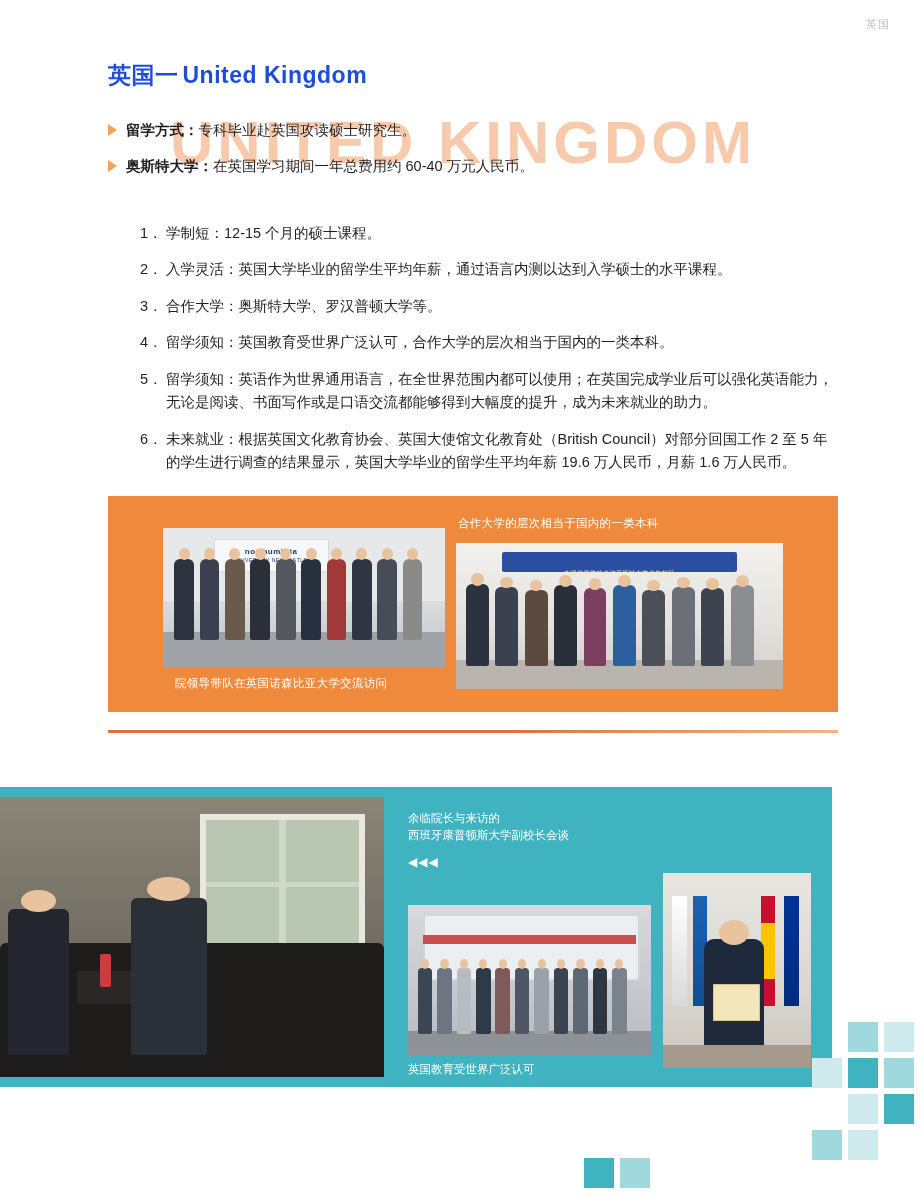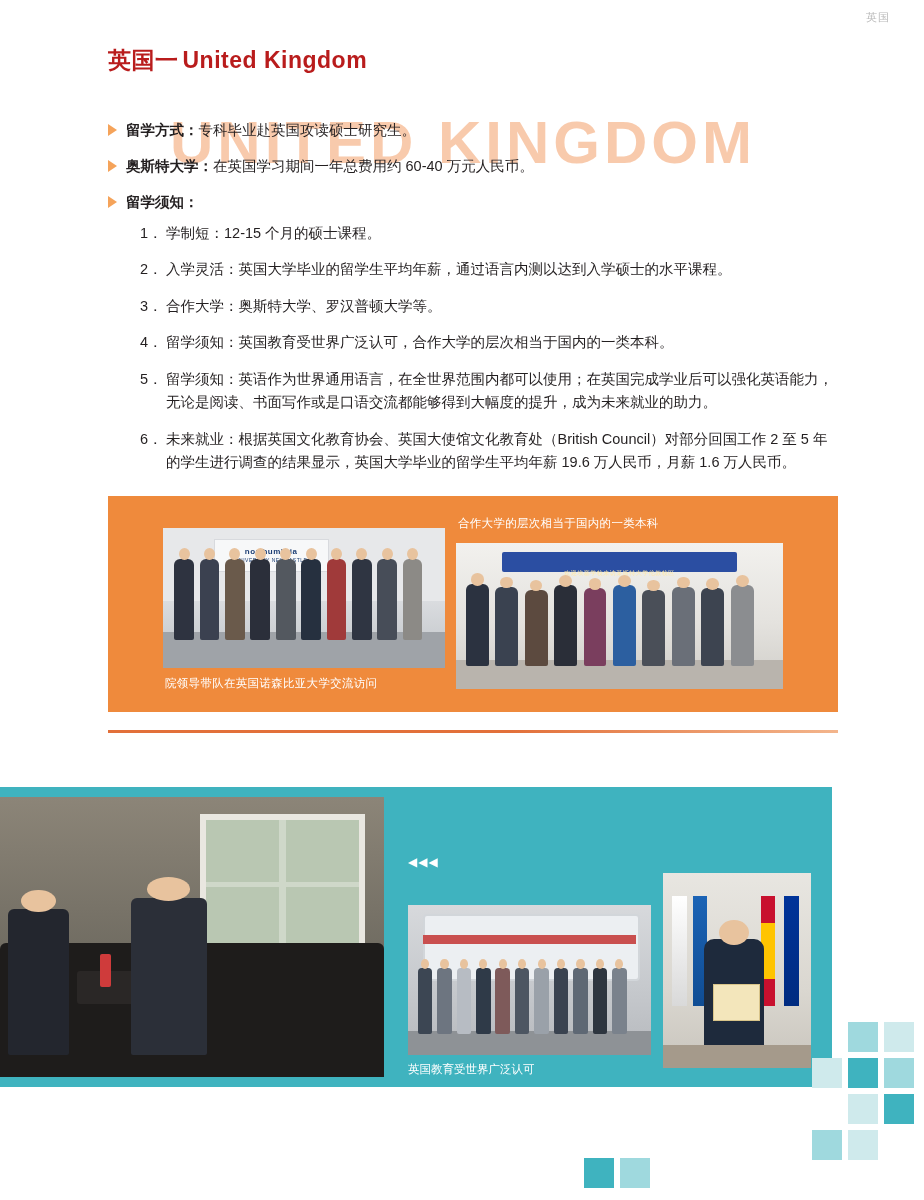--- a/index.html
+++ b/index.html
@@ -28,34 +28,34 @@
     opacity: .55;
     white-space: nowrap;
     pointer-events: none;
     font-family: "Liberation Sans", sans-serif;
   }
 
   
   .corner-mark {
     position: absolute;
     right: 34px;
-    top: 10px;
+    top: 17px;
     font-size: 11px;
     color: #b9b9b9;
     letter-spacing: 1px;
   }
 
   
   .section-title {
     position: absolute;
     left: 108px;
-    top: 45px;
+    top: 60px;
     font-size: 23px;
     font-weight: bold;
-    color: #b91c1c;
+    color: #1d4ed8;
     letter-spacing: .5px;
   }
   .section-title .en { margin-left: 4px; }
 
   
   .bullets {
     position: absolute;
     left: 108px;
     top: 120px;
     width: 730px;
@@ -120,21 +120,21 @@
   }
   .caption-orange {
     position: absolute;
     color: #ffffff;
     font-size: 11.5px;
     letter-spacing: .3px;
   }
 
   
   .p1 { left: 55px; top: 32px; width: 282px; height: 140px; }
-  .p1-cap { left: 48px; top: 180px; padding-left: 9px; }
+  .p1-cap { left: 58px; top: 180px; padding-left: 9px; }
   
   .p2 { left: 348px; top: 47px; width: 327px; height: 146px; }
   .p2-cap { left: 350px; top: 20px; }
 
   
   .rule {
     position: absolute;
     left: 108px;
     top: 730px;
     width: 730px;
@@ -235,24 +235,20 @@
 </div>
 
 <div class="bullets">
   <div class="bullet-row">
     <span class="tri"></span>
     <span><span class="bullet-label">留学方式：</span><span class="bullet-text">专科毕业赴英国攻读硕士研究生。</span></span>
   </div>
   <div class="bullet-row">
     <span class="tri"></span>
     <span><span class="bullet-label">奥斯特大学：</span><span class="bullet-text">在英国学习期间一年总费用约 60-40 万元人民币。</span></span>
-  </div>
-  <div class="bullet-row">
-    <span class="tri"></span>
-    <span><span class="bullet-label">留学须知：</span><span class="bullet-text"></span></span>
   </div>
 </div>
 
 <div class="numlist">
   <div class="num-item">
     <span class="num-idx">1．</span>
     <span class="num-body">学制短：12-15 个月的硕士课程。</span>
   </div>
   <div class="num-item">
     <span class="num-idx">2．</span>
@@ -381,20 +377,24 @@
       <div class="t1-bottle" style="left:26%; top:56%;"></div>
       <div class="t1-bottle" style="left:36%; top:56%;"></div>
       <div class="person" style="left:2%;  bottom:8%; width:16%; height:52%; background:#23262e;">
           <span class="head"></span>
         </div>
       <div class="person" style="left:34%; bottom:8%; width:20%; height:56%; background:#2b2f38;">
           <span class="head"></span>
         </div>
     </div>
   </div>
+  <div class="caption-teal t1-cap">
+    <div>余临院长与来访的</div>
+    <div>西班牙康普顿斯大学副校长会谈</div>
+  </div>
   <div class="arrows">◀◀◀</div>
 
   <div class="photo t2">
     <div class="ph-inner">
       <div class="t2bg"></div>
       <div class="t2-ship"></div>
       <div class="t2-stripe"></div>
       <div class="t2-ground"></div>
       <div class="t2p" style="left:4%;  background:#3c4653;">
           <span class="head"></span>

